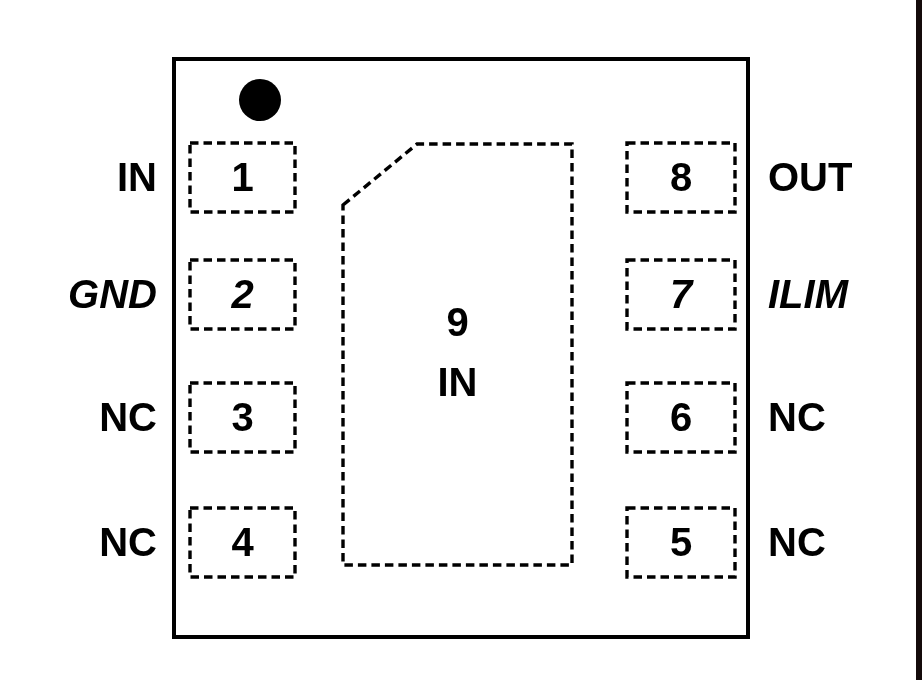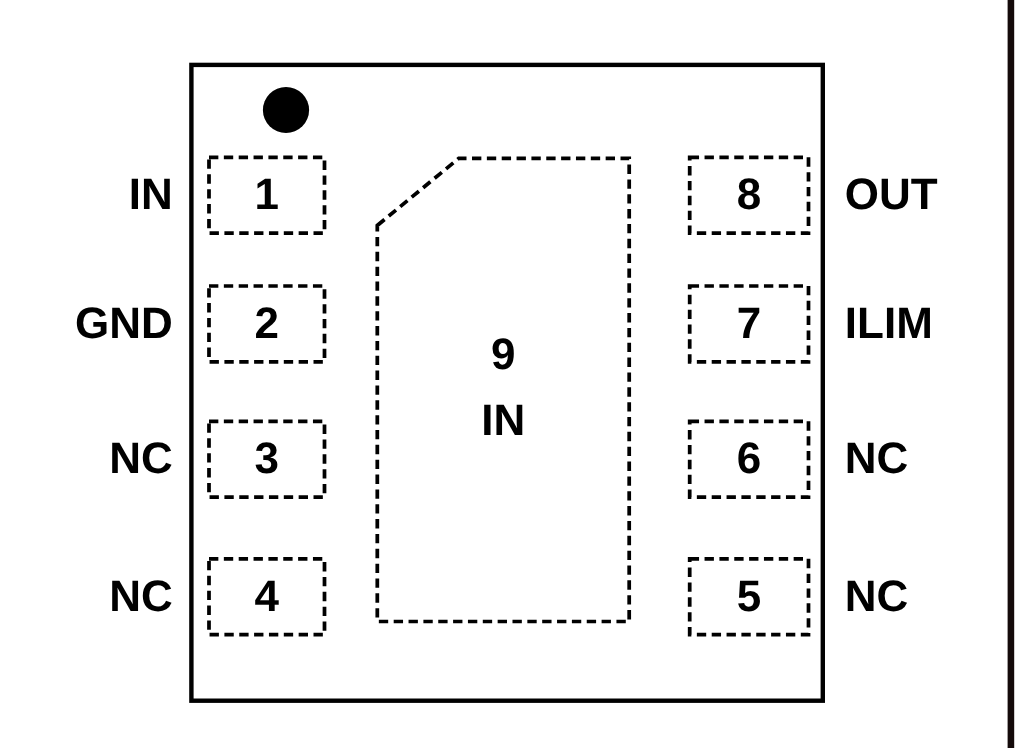--- a/index.html
+++ b/index.html
@@ -65,21 +65,21 @@
   }
   .pin-label.left-side {
     right: 767px;
     justify-content: flex-end;
   }
   .pin-label.right-side {
     left: 768px;
     justify-content: flex-start;
   }
   .row-0 { top: 143px; }
-  .row-1 { top: 260px; }
+  .row-1 { top: 260px; font-style: italic; }
   .row-2 { top: 383px; }
   .row-3 { top: 508px; }
   .col-left  { left: 190px; }
   .col-right { left: 627px; }
   .pad-text {
     position: absolute;
     left: 343px;
     width: 229px;
     text-align: center;
     font-size: 40px;

